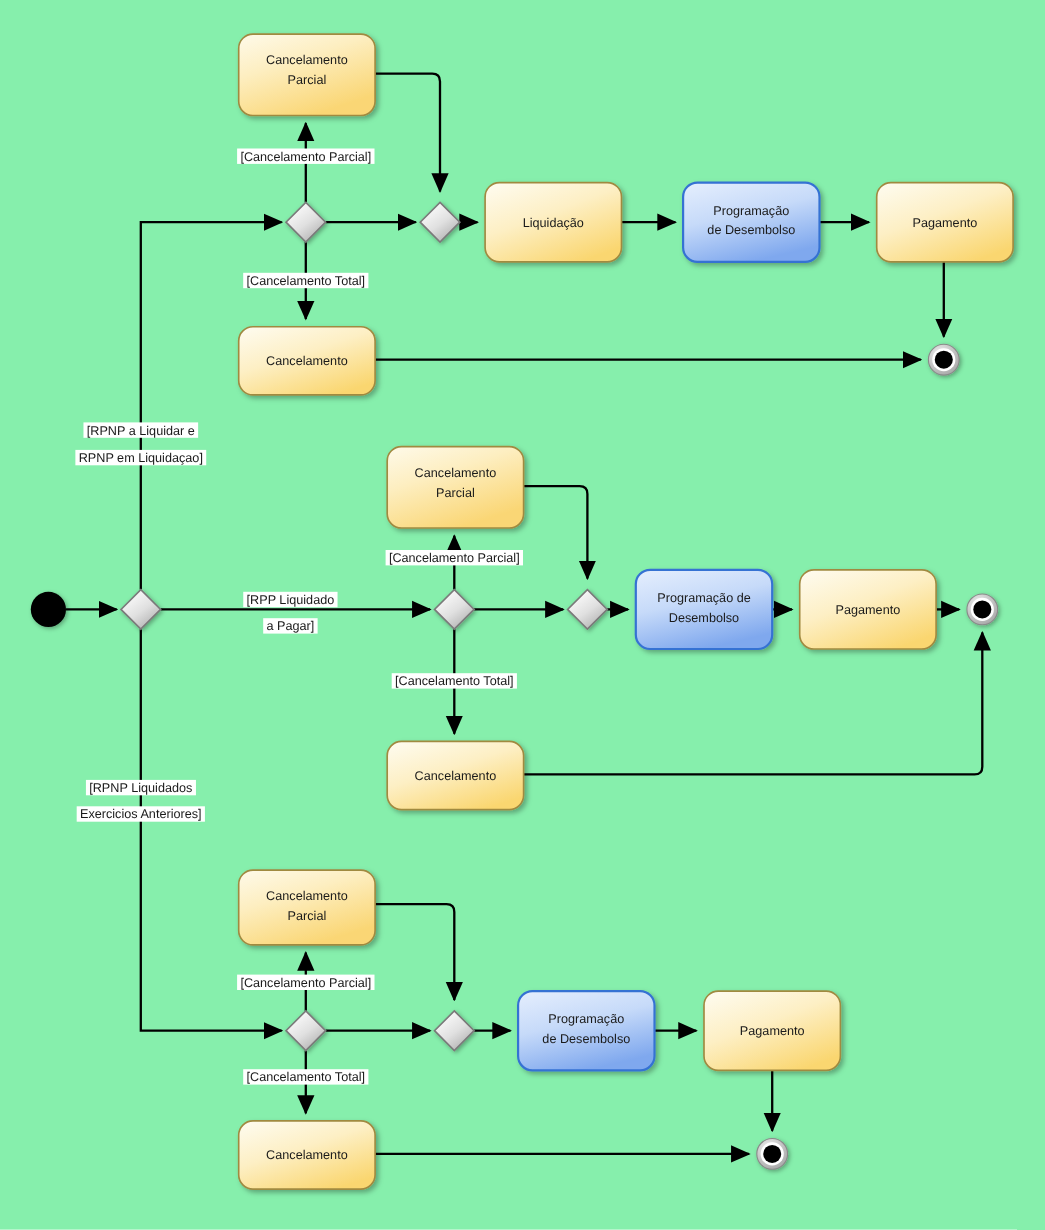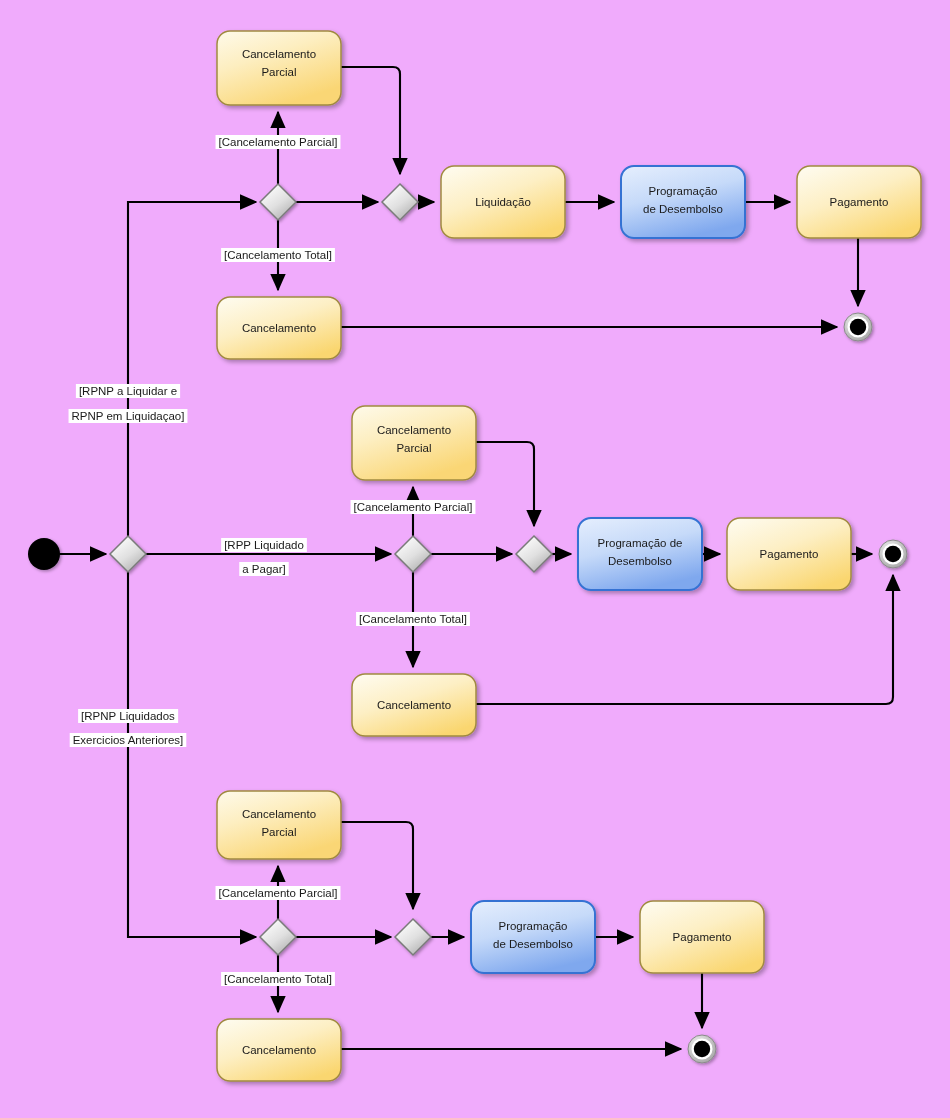--- a/index.html
+++ b/index.html
@@ -1,17 +1,17 @@
 <!DOCTYPE html>
 <html><head>
 <meta charset="utf-8">
 <style>
   html,body{margin:0;padding:0;background:#ffffff;}
   body{font-family:"Liberation Sans",sans-serif;}
-  #stage{position:relative;width:950px;height:1118px;background:#f0abfc;overflow:hidden;}
+  #stage{position:relative;width:950px;height:1118px;background:#86efac;overflow:hidden;}
   svg{display:block;}
   .edge-label{font-family:"Liberation Sans",sans-serif;font-size:11.5px;fill:#1a1a1a;}
   .node-label{font-family:"Liberation Sans",sans-serif;font-size:11.5px;fill:#1a1a1a;}
 </style>
 </head>
 <body>
 
 <div id="stage">
 <svg width="950" height="1118" viewBox="0 0 950 1118" xmlns="http://www.w3.org/2000/svg">
   <defs>

